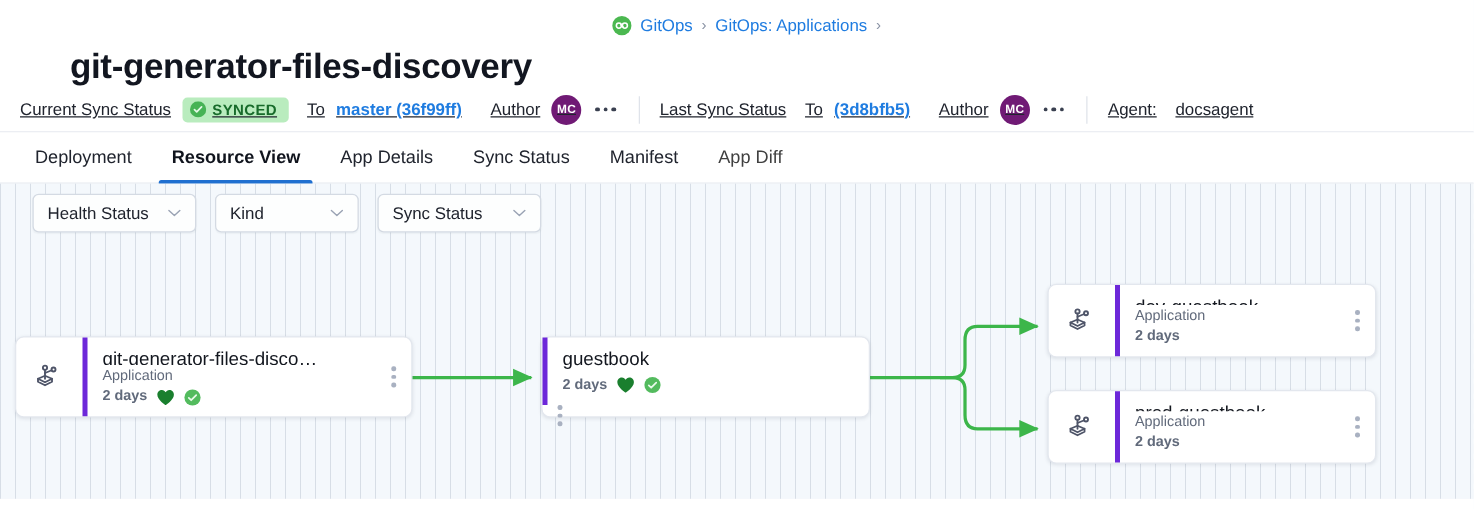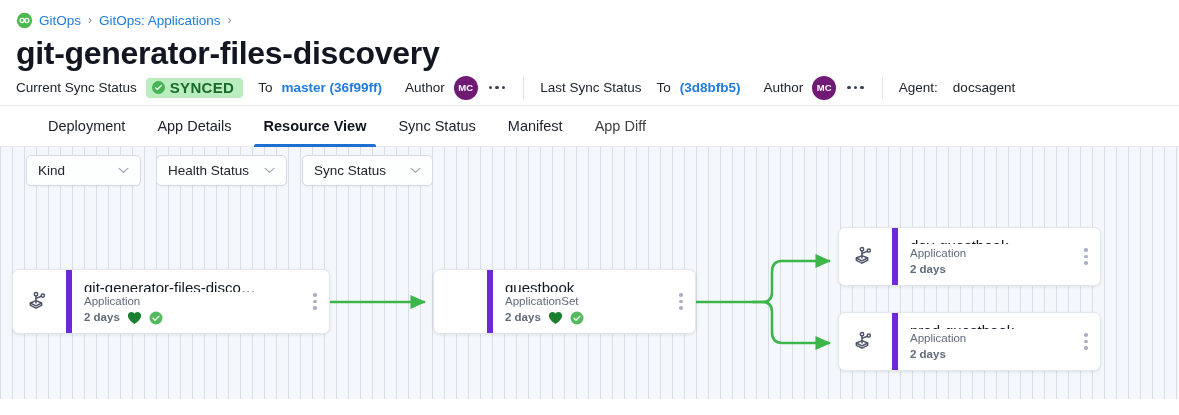--- a/index.html
+++ b/index.html
@@ -17,71 +17,74 @@
   }
 
   
   .breadcrumb {
     display: flex;
     align-items: center;
     gap: 6px;
     padding: 9px 0 0 16px;
     font-size: 13.5px;
     height: 22px;
+    justify-content: center;
   }
   .bc-logo { width: 17px; height: 17px; flex: 0 0 auto; display:block; }
   .bc-link {
     color: #1f7ce0;
     text-decoration: none;
     cursor: pointer;
     white-space: nowrap;
   }
   .bc-sep {
     color: #8a93a5;
     font-size: 12px;
     padding: 0 1px;
   }
 
   
   .page-title {
-    font-size: 32px;
+    font-size: 28px;
     font-weight: bold;
     letter-spacing: -0.3px;
     padding: 7px 0 0 16px;
     color: #121620;
     line-height: 30px;
+    margin-left: 40px;
   }
 
   
   .status-strip {
     display: flex;
     align-items: center;
     height: 38px;
     padding: 2px 0 0 16px;
     font-size: 13.5px;
     color: #20242e;
     border-bottom: 1px solid #e6e9ef;
     box-sizing: border-box;
   }
   .status-group {
     display: flex;
     align-items: center;
     gap: 9px;
     white-space: nowrap;
+    text-decoration: underline;
   }
   .status-label { color: #20242e; }
   .pill {
     display: inline-flex;
     align-items: center;
     gap: 5px;
     background: #b9ecbe;
     color: #176b2a;
     border-radius: 4px;
     padding: 3px 9px 3px 6px;
-    font-size: 15px;
+    font-size: 12px;
     font-weight: bold;
     letter-spacing: 0.3px;
     line-height: 14px;
   }
   .pill svg { display: block; }
   .to-word { color: #20242e; margin-left: 6px; }
   .rev-link {
     color: #1f7ce0;
     font-weight: bold;
     text-decoration: none;
@@ -117,21 +120,21 @@
     margin: 0 16px;
   }
   .agent-text { color: #20242e; }
   .agent-val { color: #20242e; margin-left: 6px; }
 
   
   .tabs {
     display: flex;
     align-items: flex-end;
     height: 41px;
-    padding-left: 32px;
+    padding-left: 12px;
     gap: 0;
     border-bottom: 1px solid #e6e9ef;
     box-sizing: border-box;
     background: #fff;
   }
   .tab {
     font-size: 14.5px;
     color: #20242e;
     padding: 0 16px 11px 16px;
     cursor: pointer;
@@ -228,21 +231,21 @@
   .node-icon {
     width: 53px;
     display: flex;
     align-items: center;
     justify-content: center;
     flex: 0 0 auto;
   }
   .node-icon svg { display: block; }
   .node-body {
     flex: 1 1 auto;
-    border-left: 6px solid #6d28d9;
+    border-left: 4px solid #6d28d9;
     padding: 8px 0 8px 12px;
     display: flex;
     flex-direction: column;
     justify-content: space-between;
     min-width: 0;
   }
   .node-title {
     font-size: 15px;
     color: #13171f;
     line-height: 19px;
@@ -279,21 +282,21 @@
     gap: 3px;
     cursor: pointer;
   }
   .node-kebab i {
     width: 3.5px; height: 3.5px; border-radius: 50%;
     background: #a9b1c1; display: block;
   }
 
   
   #node-root      { left: 12px;  top: 122px; width: 318px; height: 65px; }
-  #node-appset    { left: 433px; top: 122px; width: 263px; height: 65px; }
+  #node-appset    { left: 433px; top: 122px; width: 263px; height: 65px; flex-direction: column; }
   #node-dev       { left: 838px; top: 80px;  width: 263px; height: 59px; }
   #node-prod      { left: 838px; top: 165px; width: 263px; height: 59px; }
 </style>
 </head>
 <body>
 
 <div class="breadcrumb">
   <svg class="bc-logo" viewBox="0 0 20 20">
     <circle cx="10" cy="10" r="9" fill="#4bb850"></circle>
     <path d="M7.2 7.6a2.4 2.4 0 1 0 0 4.8 2.4 2.4 0 0 0 0-4.8zm5.6 0a2.4 2.4 0 1 0 0 4.8 2.4 2.4 0 0 0 0-4.8z" fill="none" stroke="#ffffff" stroke-width="1.5"></path>
@@ -347,38 +350,38 @@
   <span class="vdiv"></span>
 
   <div class="status-group">
     <span class="agent-text">Agent:</span>
     <span class="agent-val">docsagent</span>
   </div>
 </div>
 
 <div class="tabs">
   <div class="tab">Deployment</div>
+  <div class="tab active">Resource View</div>
   <div class="tab">App Details</div>
-  <div class="tab active">Resource View</div>
   <div class="tab">Sync Status</div>
   <div class="tab">Manifest</div>
   <div class="tab disabled">App Diff</div>
 </div>
 
 <div class="canvas">
 
   <div class="filters">
+    <div class="filter filter-health">
+      <span>Health Status</span>
+      <svg class="chev" viewBox="0 0 12 8">
+        <path d="M1 1.6L6 6.2l5-4.6" stroke="#9aa3b4" stroke-width="1.3" fill="none" stroke-linecap="round" stroke-linejoin="round"></path>
+      </svg>
+    </div>
     <div class="filter filter-kind">
       <span>Kind</span>
-      <svg class="chev" viewBox="0 0 12 8">
-        <path d="M1 1.6L6 6.2l5-4.6" stroke="#9aa3b4" stroke-width="1.3" fill="none" stroke-linecap="round" stroke-linejoin="round"></path>
-      </svg>
-    </div>
-    <div class="filter filter-health">
-      <span>Health Status</span>
       <svg class="chev" viewBox="0 0 12 8">
         <path d="M1 1.6L6 6.2l5-4.6" stroke="#9aa3b4" stroke-width="1.3" fill="none" stroke-linecap="round" stroke-linejoin="round"></path>
       </svg>
     </div>
     <div class="filter filter-sync">
       <span>Sync Status</span>
       <svg class="chev" viewBox="0 0 12 8">
         <path d="M1 1.6L6 6.2l5-4.6" stroke="#9aa3b4" stroke-width="1.3" fill="none" stroke-linecap="round" stroke-linejoin="round"></path>
       </svg>
     </div>
@@ -429,21 +432,20 @@
         <i></i>
         <i></i>
         <i></i>
       </div>
   </div>
 
   <div class="node" id="node-appset">
     <div class="node-icon"></div>
     <div class="node-body">
       <div class="node-title">guestbook</div>
-      <div class="node-kind">ApplicationSet</div>
       <div class="node-meta">
         <span class="node-age">2 days</span>
         <svg width="15" height="14" viewBox="0 0 16 15">
           <path d="M8 14C8 14 0.9 9.6 0.9 5.1 0.9 2.7 2.7 1 4.8 1 6.3 1 7.4 1.9 8 2.9 8.6 1.9 9.7 1 11.2 1c2.1 0 3.9 1.7 3.9 4.1C15.1 9.6 8 14 8 14z" fill="#1a7f2e"></path>
         </svg>
         <svg width="14" height="14" viewBox="0 0 16 16">
           <circle cx="8" cy="8" r="7.4" fill="#53bb5e"></circle>
           <path d="M4.6 8.3l2.2 2.2 4.6-4.6" stroke="#e8f9ea" stroke-width="1.6" fill="none" stroke-linecap="round" stroke-linejoin="round"></path>
         </svg>
       </div>

